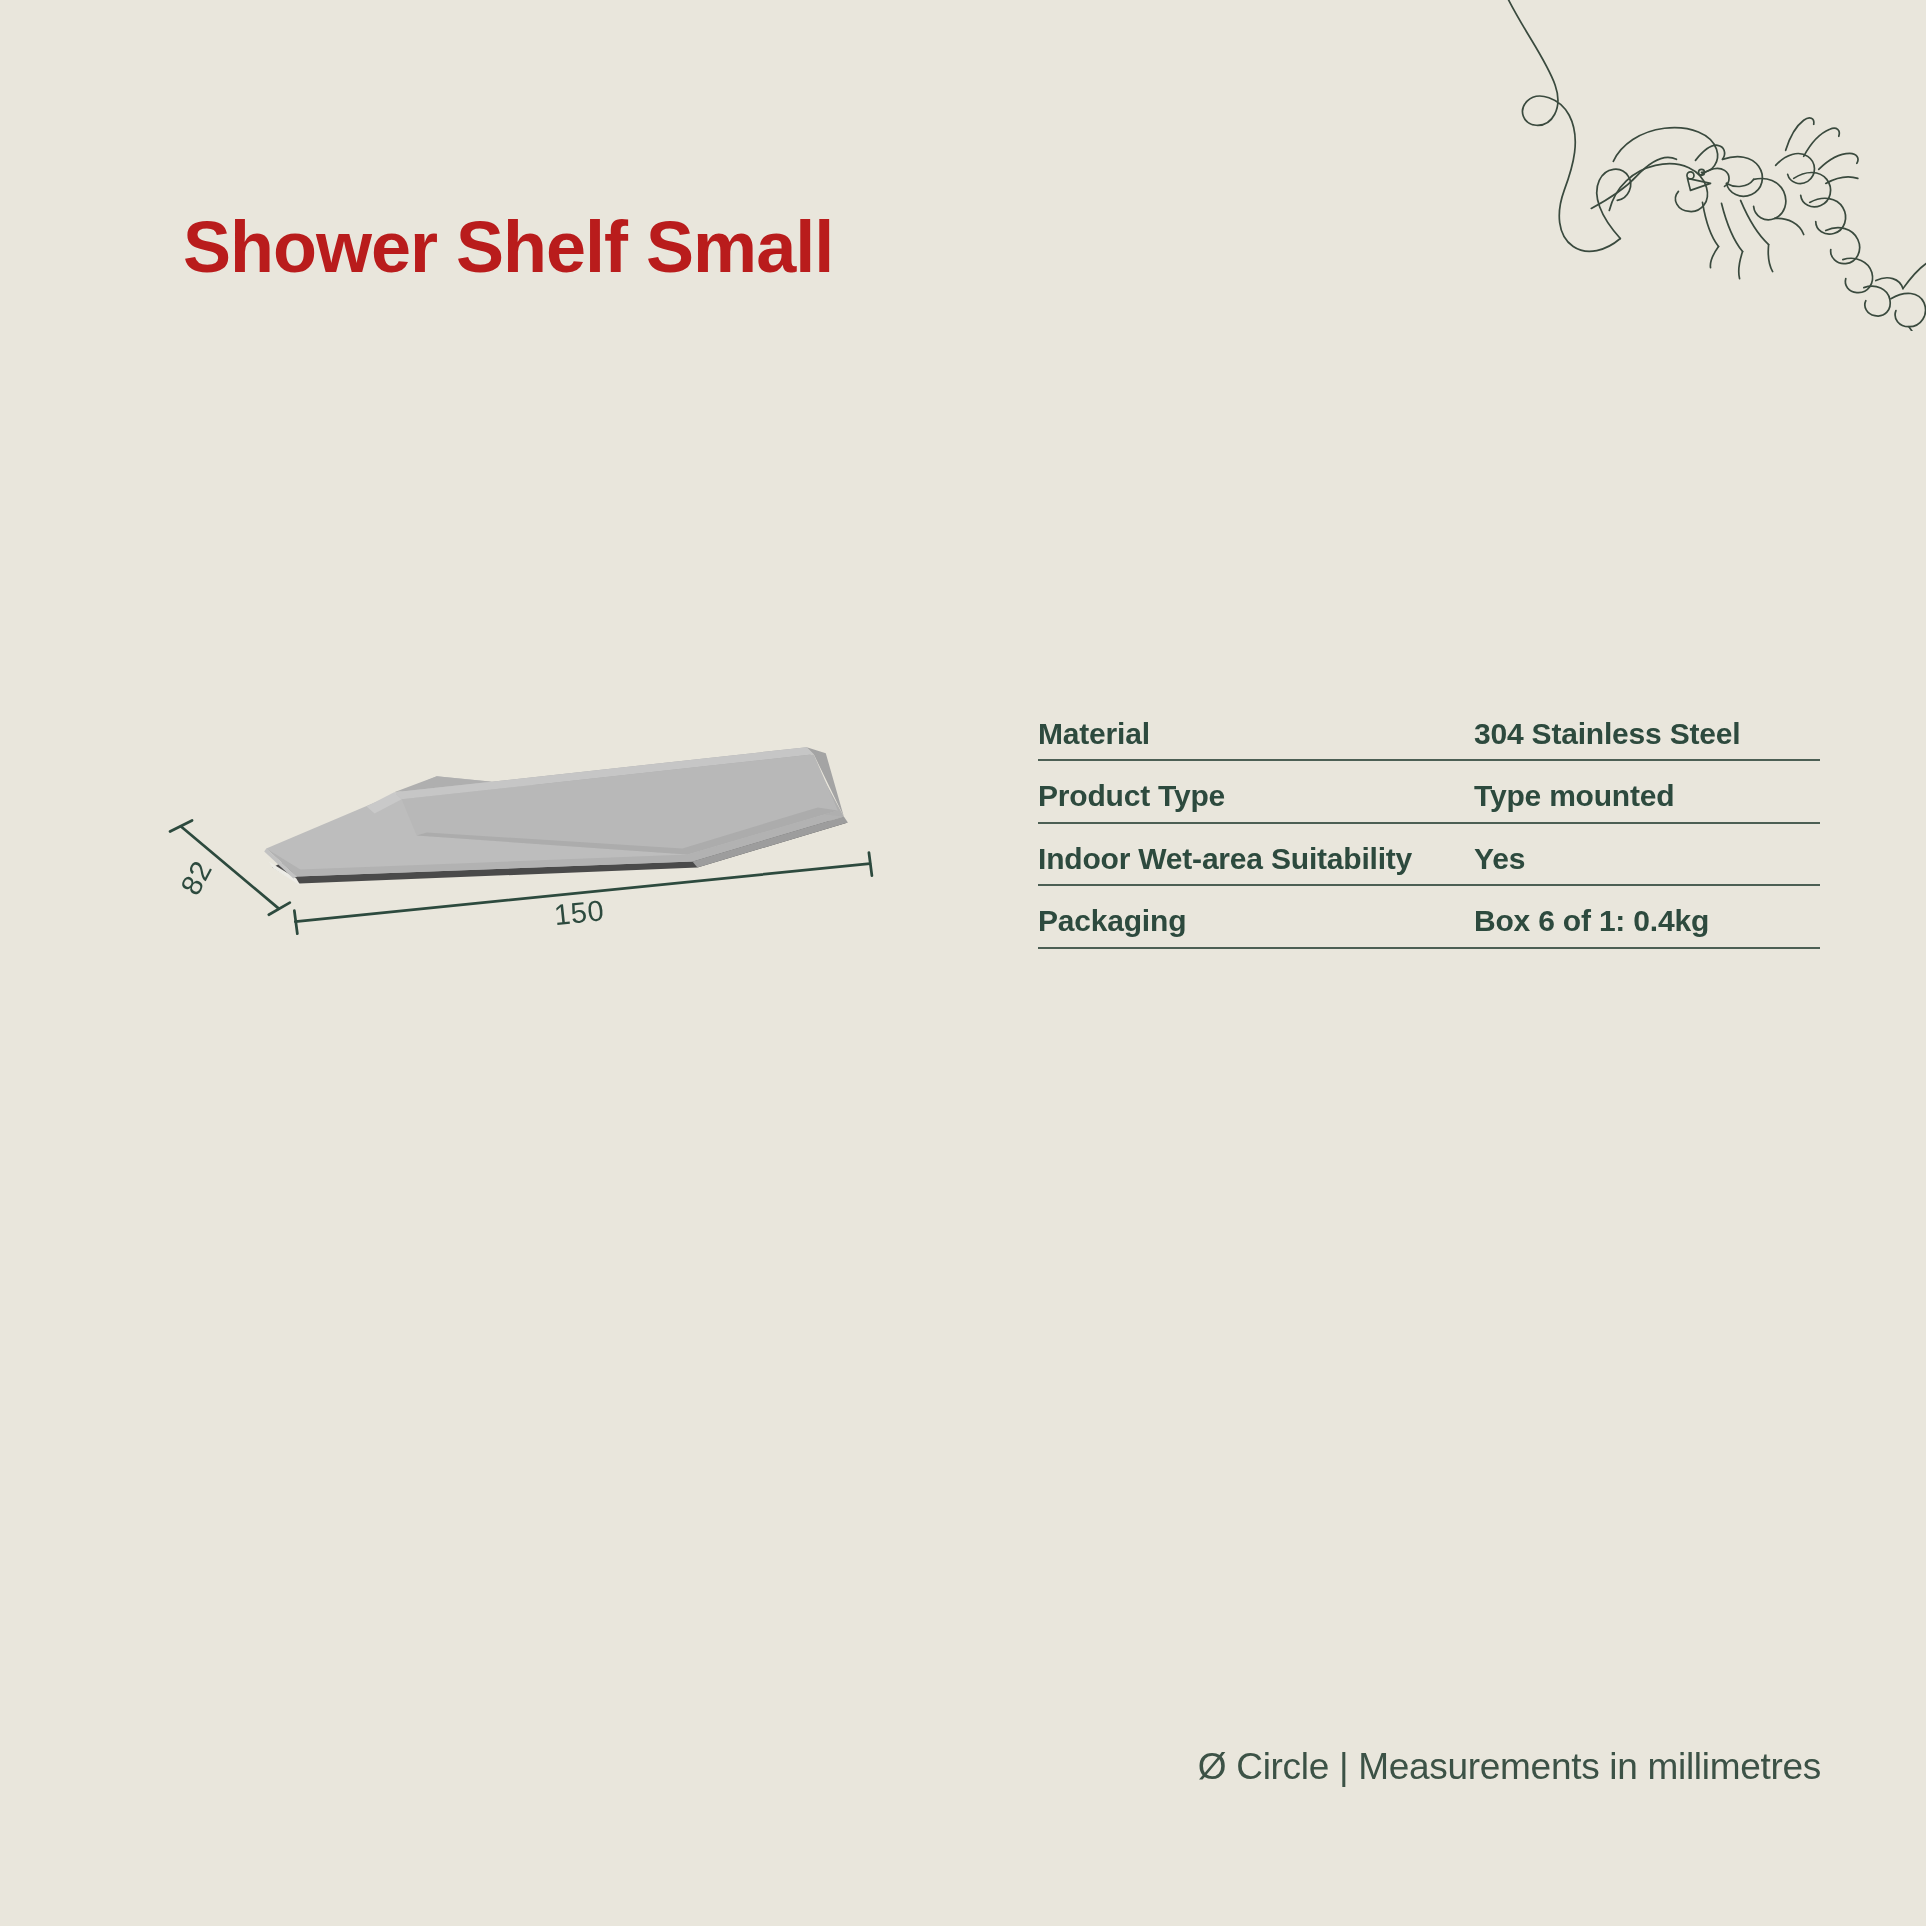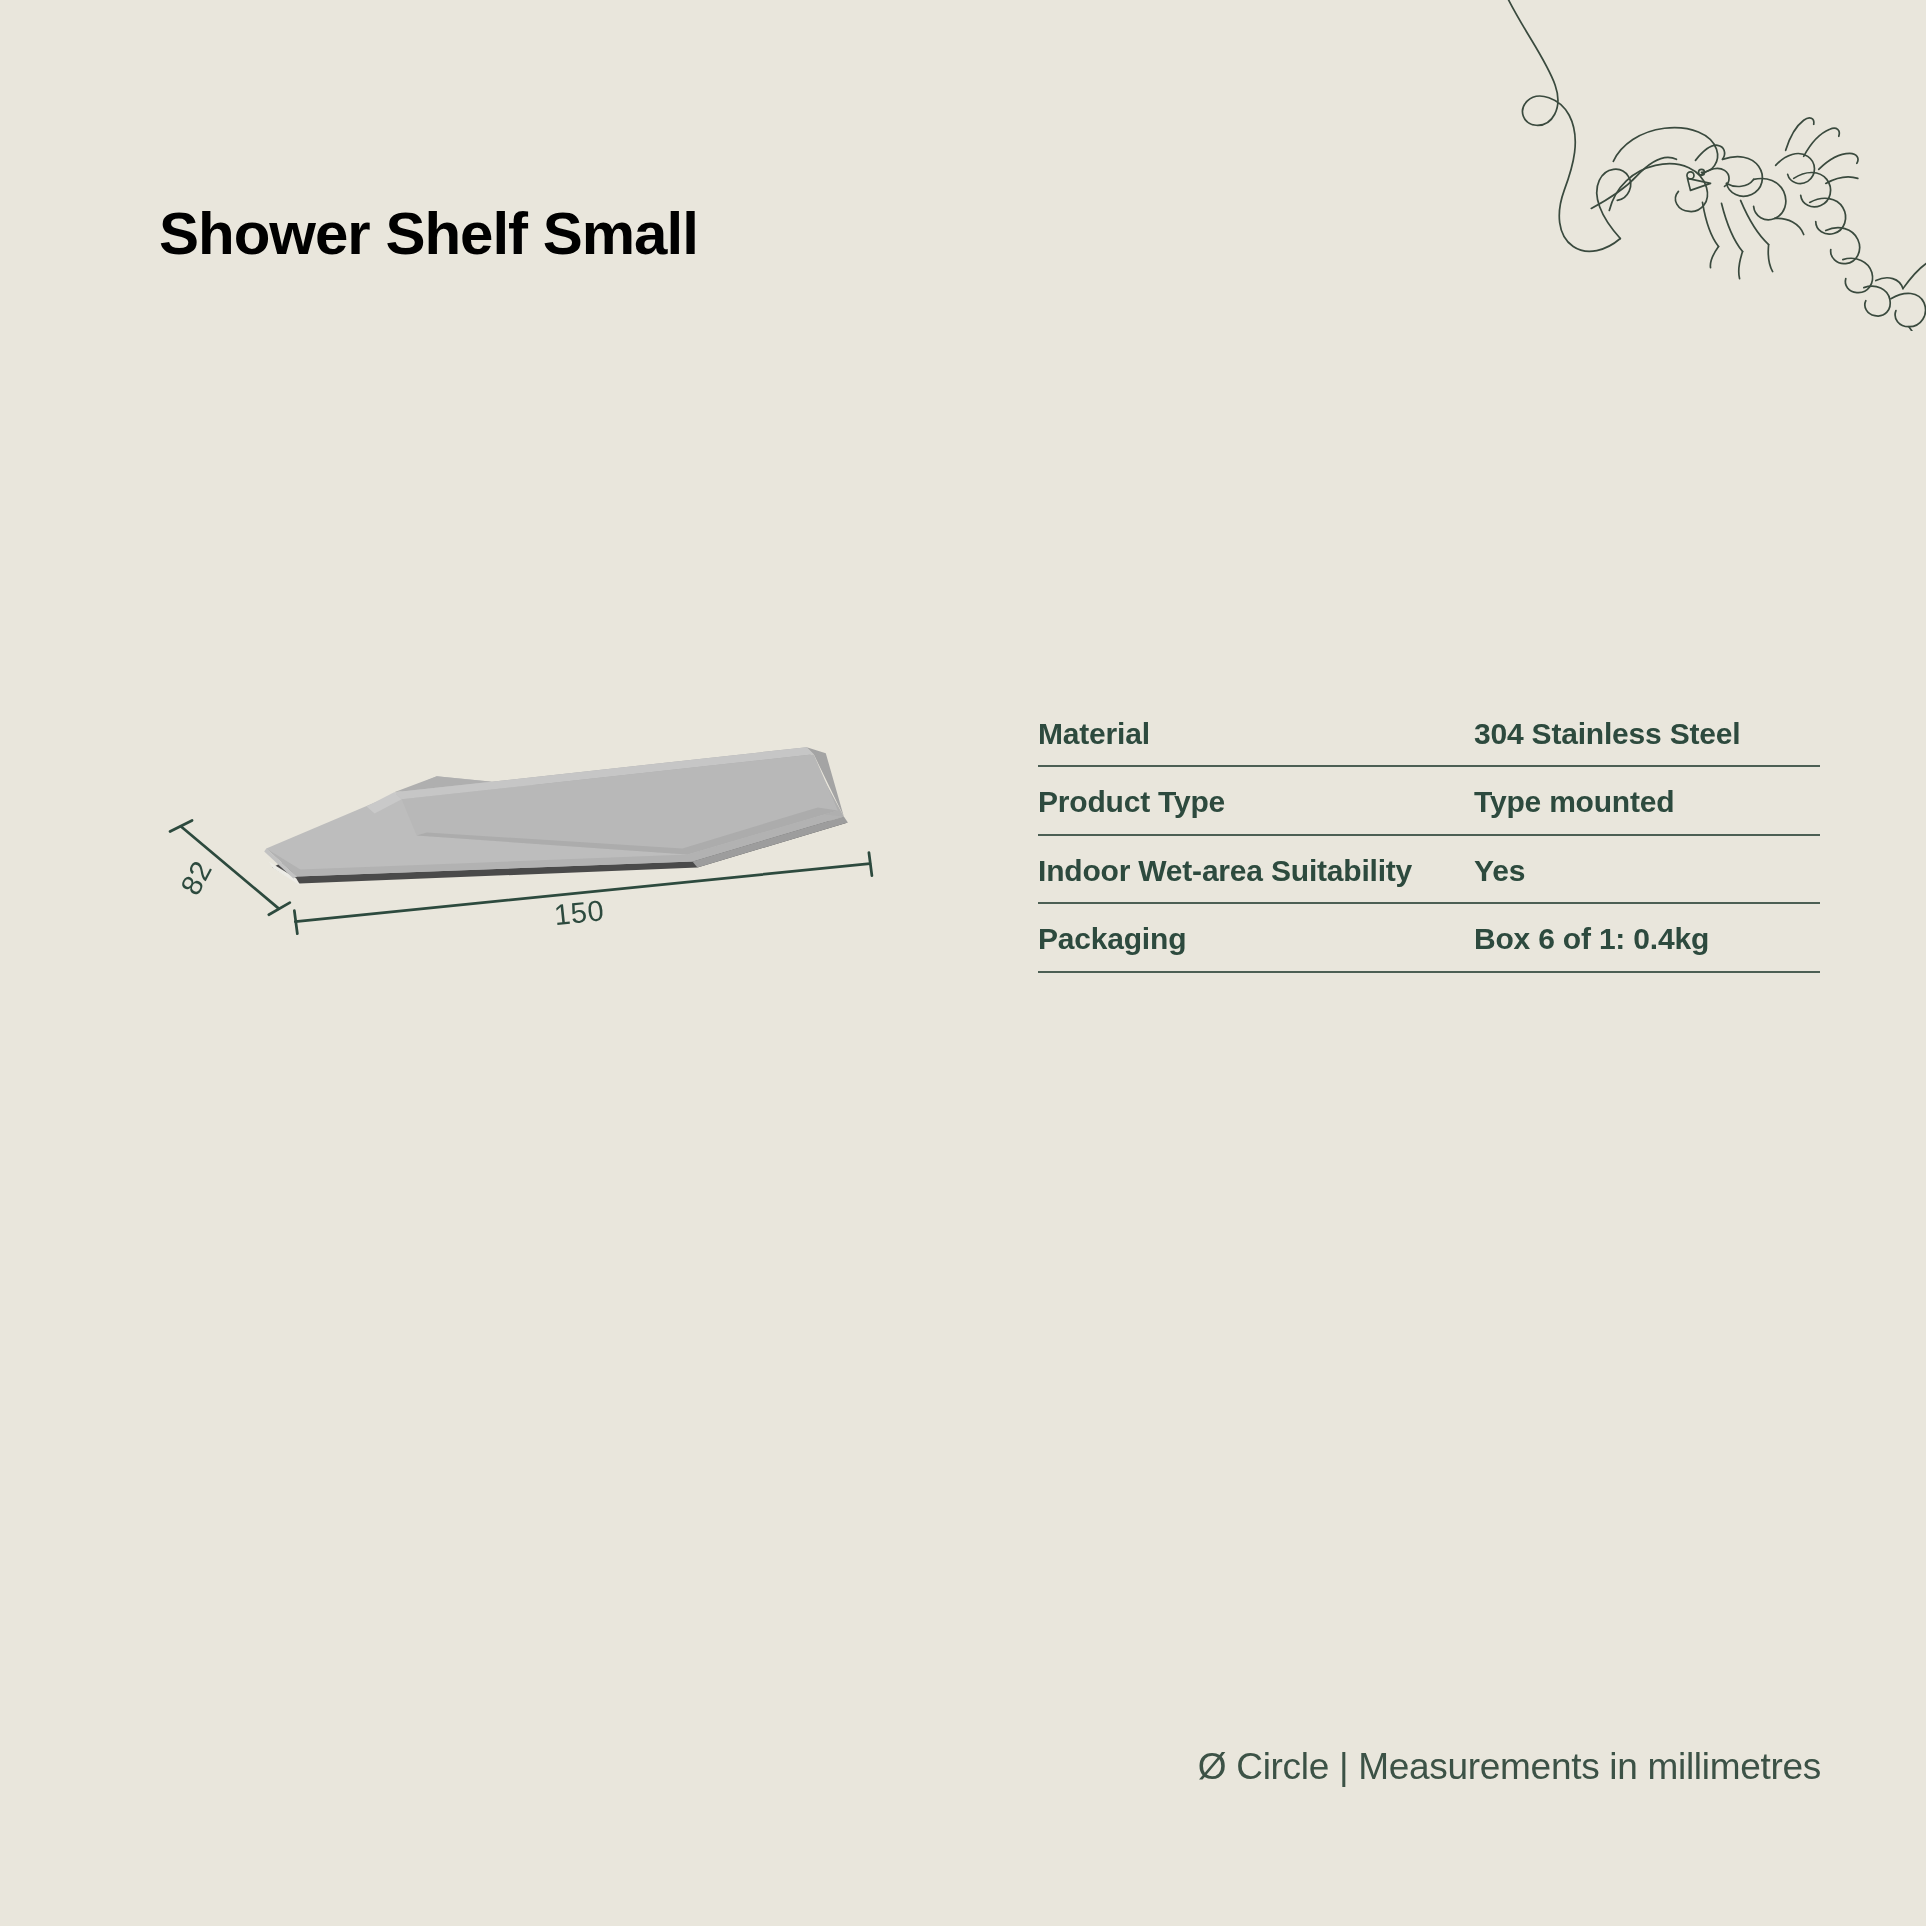--- a/index.html
+++ b/index.html
@@ -21,25 +21,25 @@
     top: 0;
     right: 0;
     width: 451px;
     height: 331px;
     pointer-events: none;
   }
 
   
   #page-title {
     position: absolute;
-    left: 159px;
+    left: 183px;
     top: 162px;
-    font-size: 60px;
+    font-size: 72px;
     font-weight: 700;
-    color: #000000;
+    color: #b91c1c;
     letter-spacing: -1px;
     line-height: 1.05;
     white-space: nowrap;
     font-family: "Liberation Sans", sans-serif;
   }
 
   
   #product-figure {
     position: absolute;
     left: 166px;
@@ -64,21 +64,21 @@
   #spec-table {
     position: absolute;
     left: 1038px;
     top: 715px;
     width: 782px;
   }
   .spec-row {
     display: flex;
     align-items: flex-start;
     border-bottom: 2.5px solid #4C5F54;
-    padding-bottom: 12px;
+    padding-bottom: 6px;
     padding-top: 16px;
   }
   .spec-row:first-child {
     padding-top: 0;
   }
   .spec-label {
     width: 436px;
     flex: 0 0 436px;
     font-size: 30px;
     font-weight: 700;

